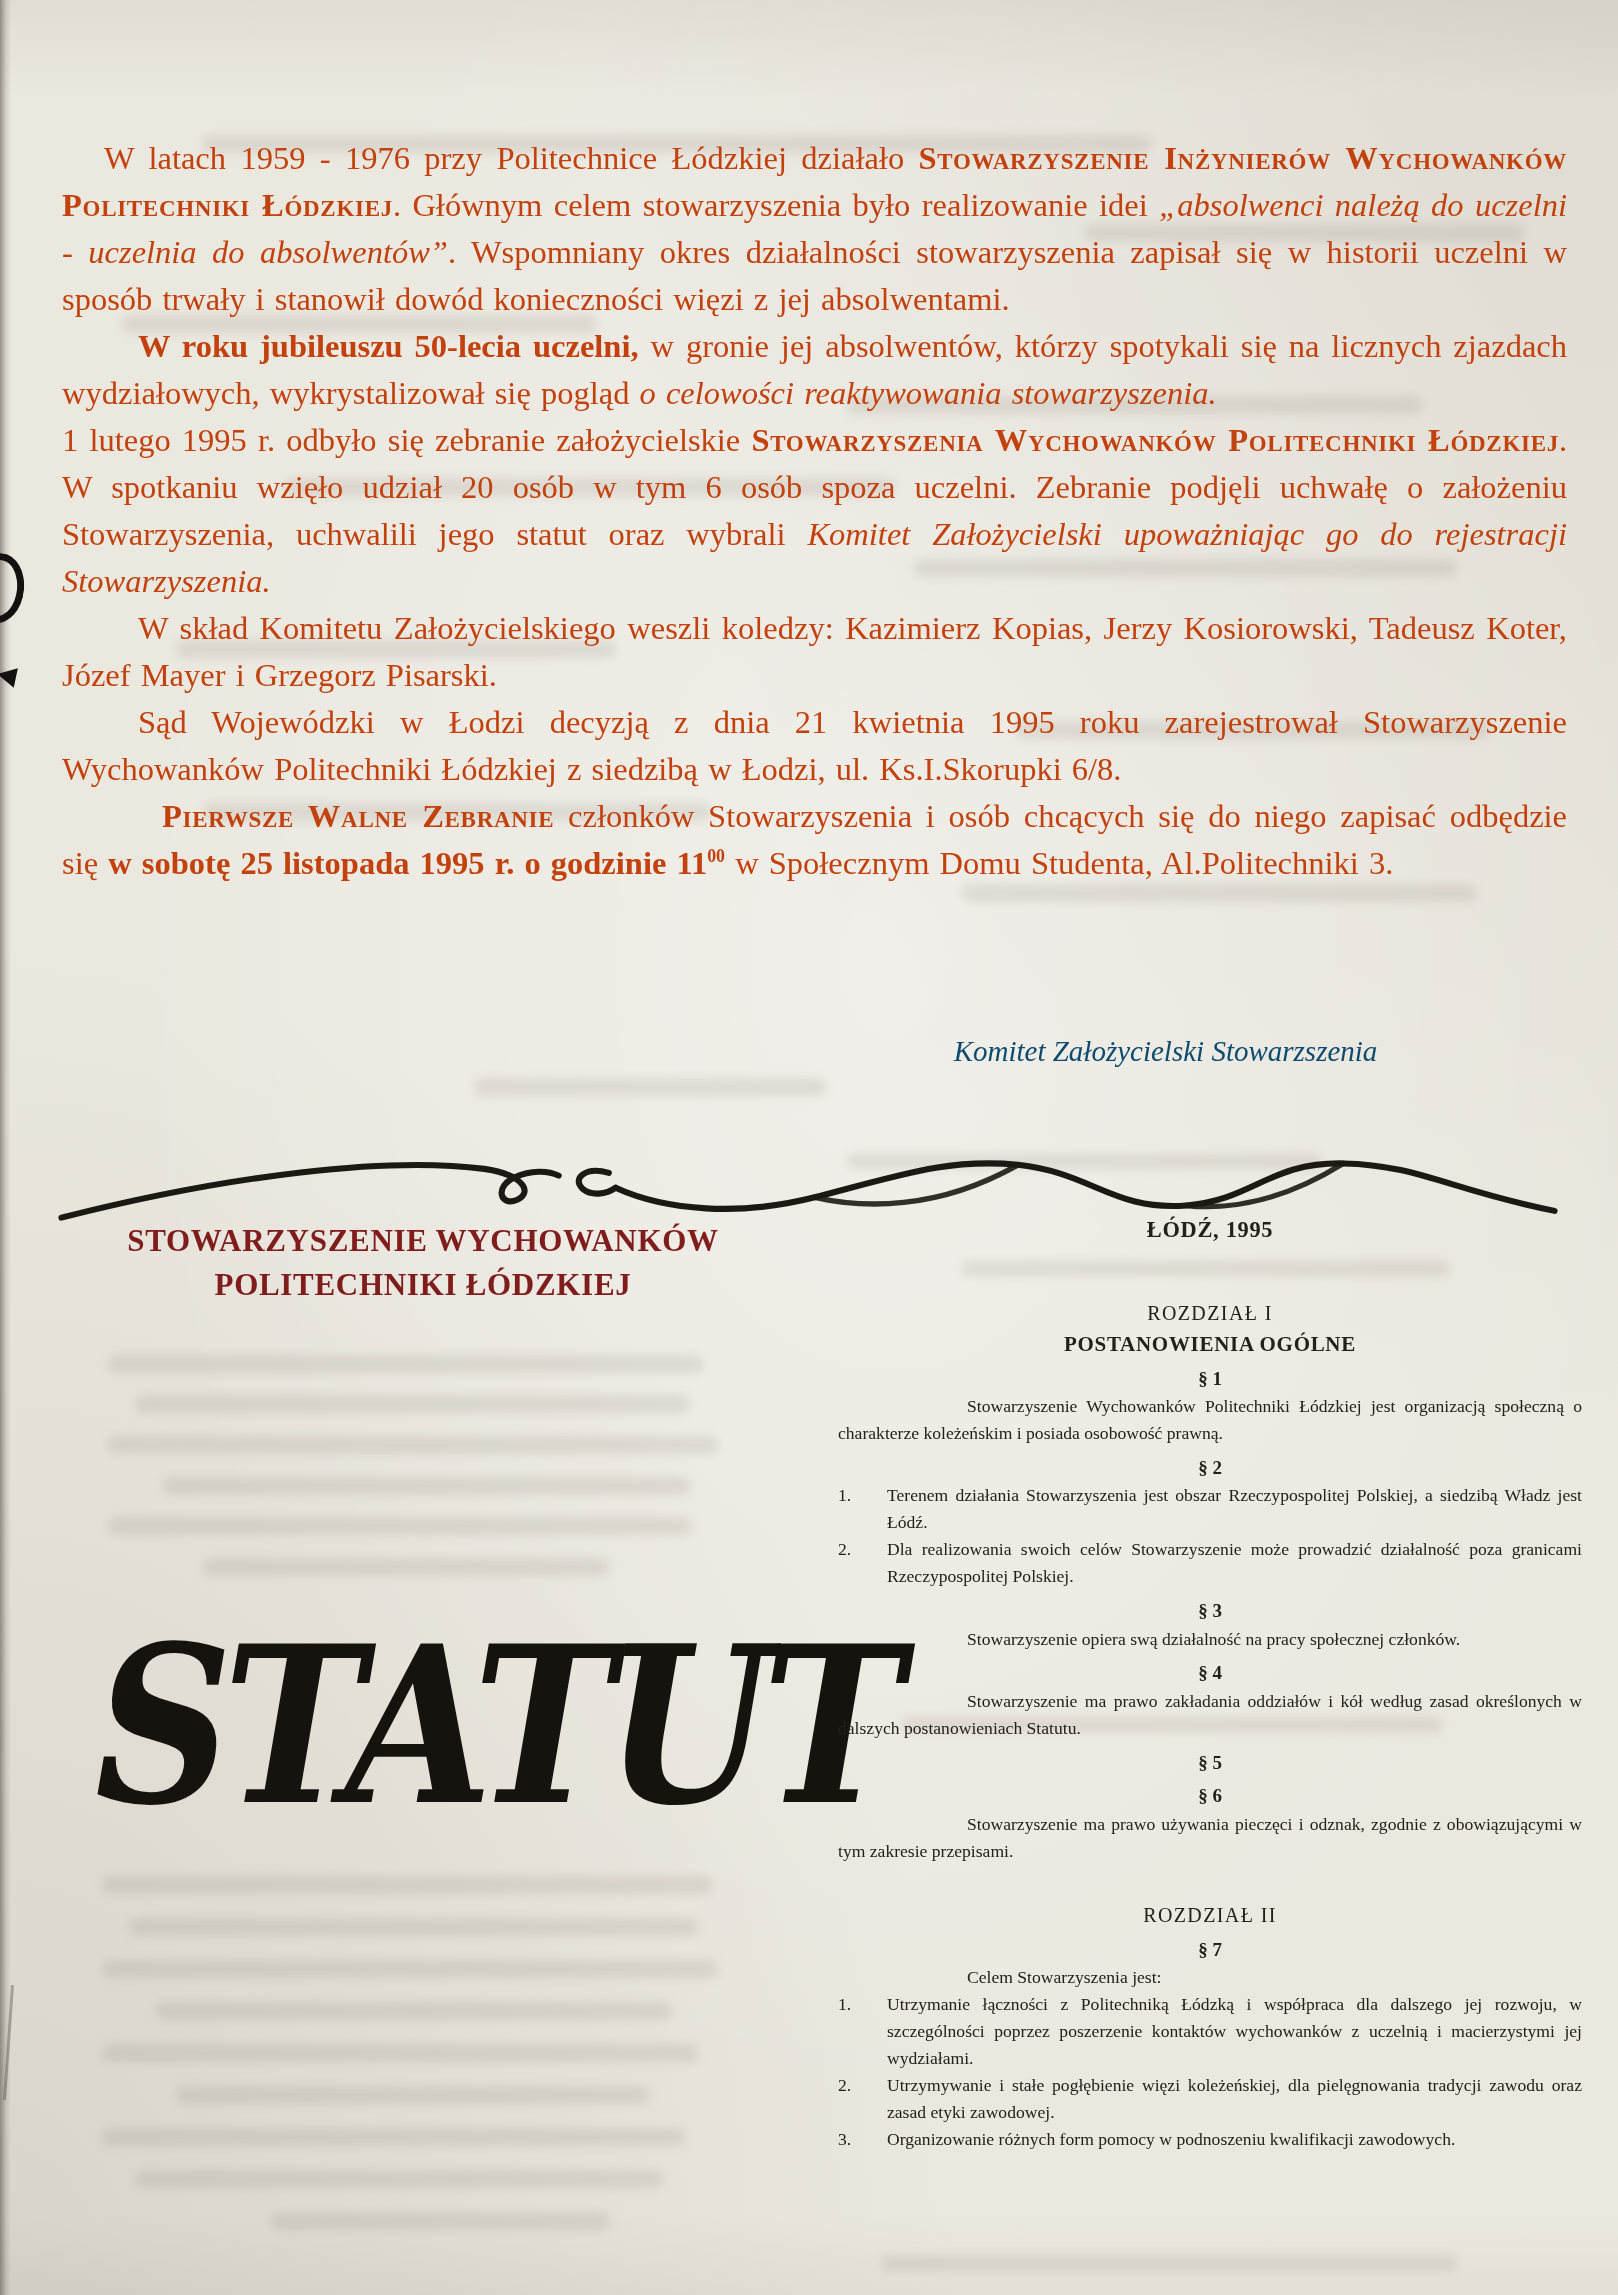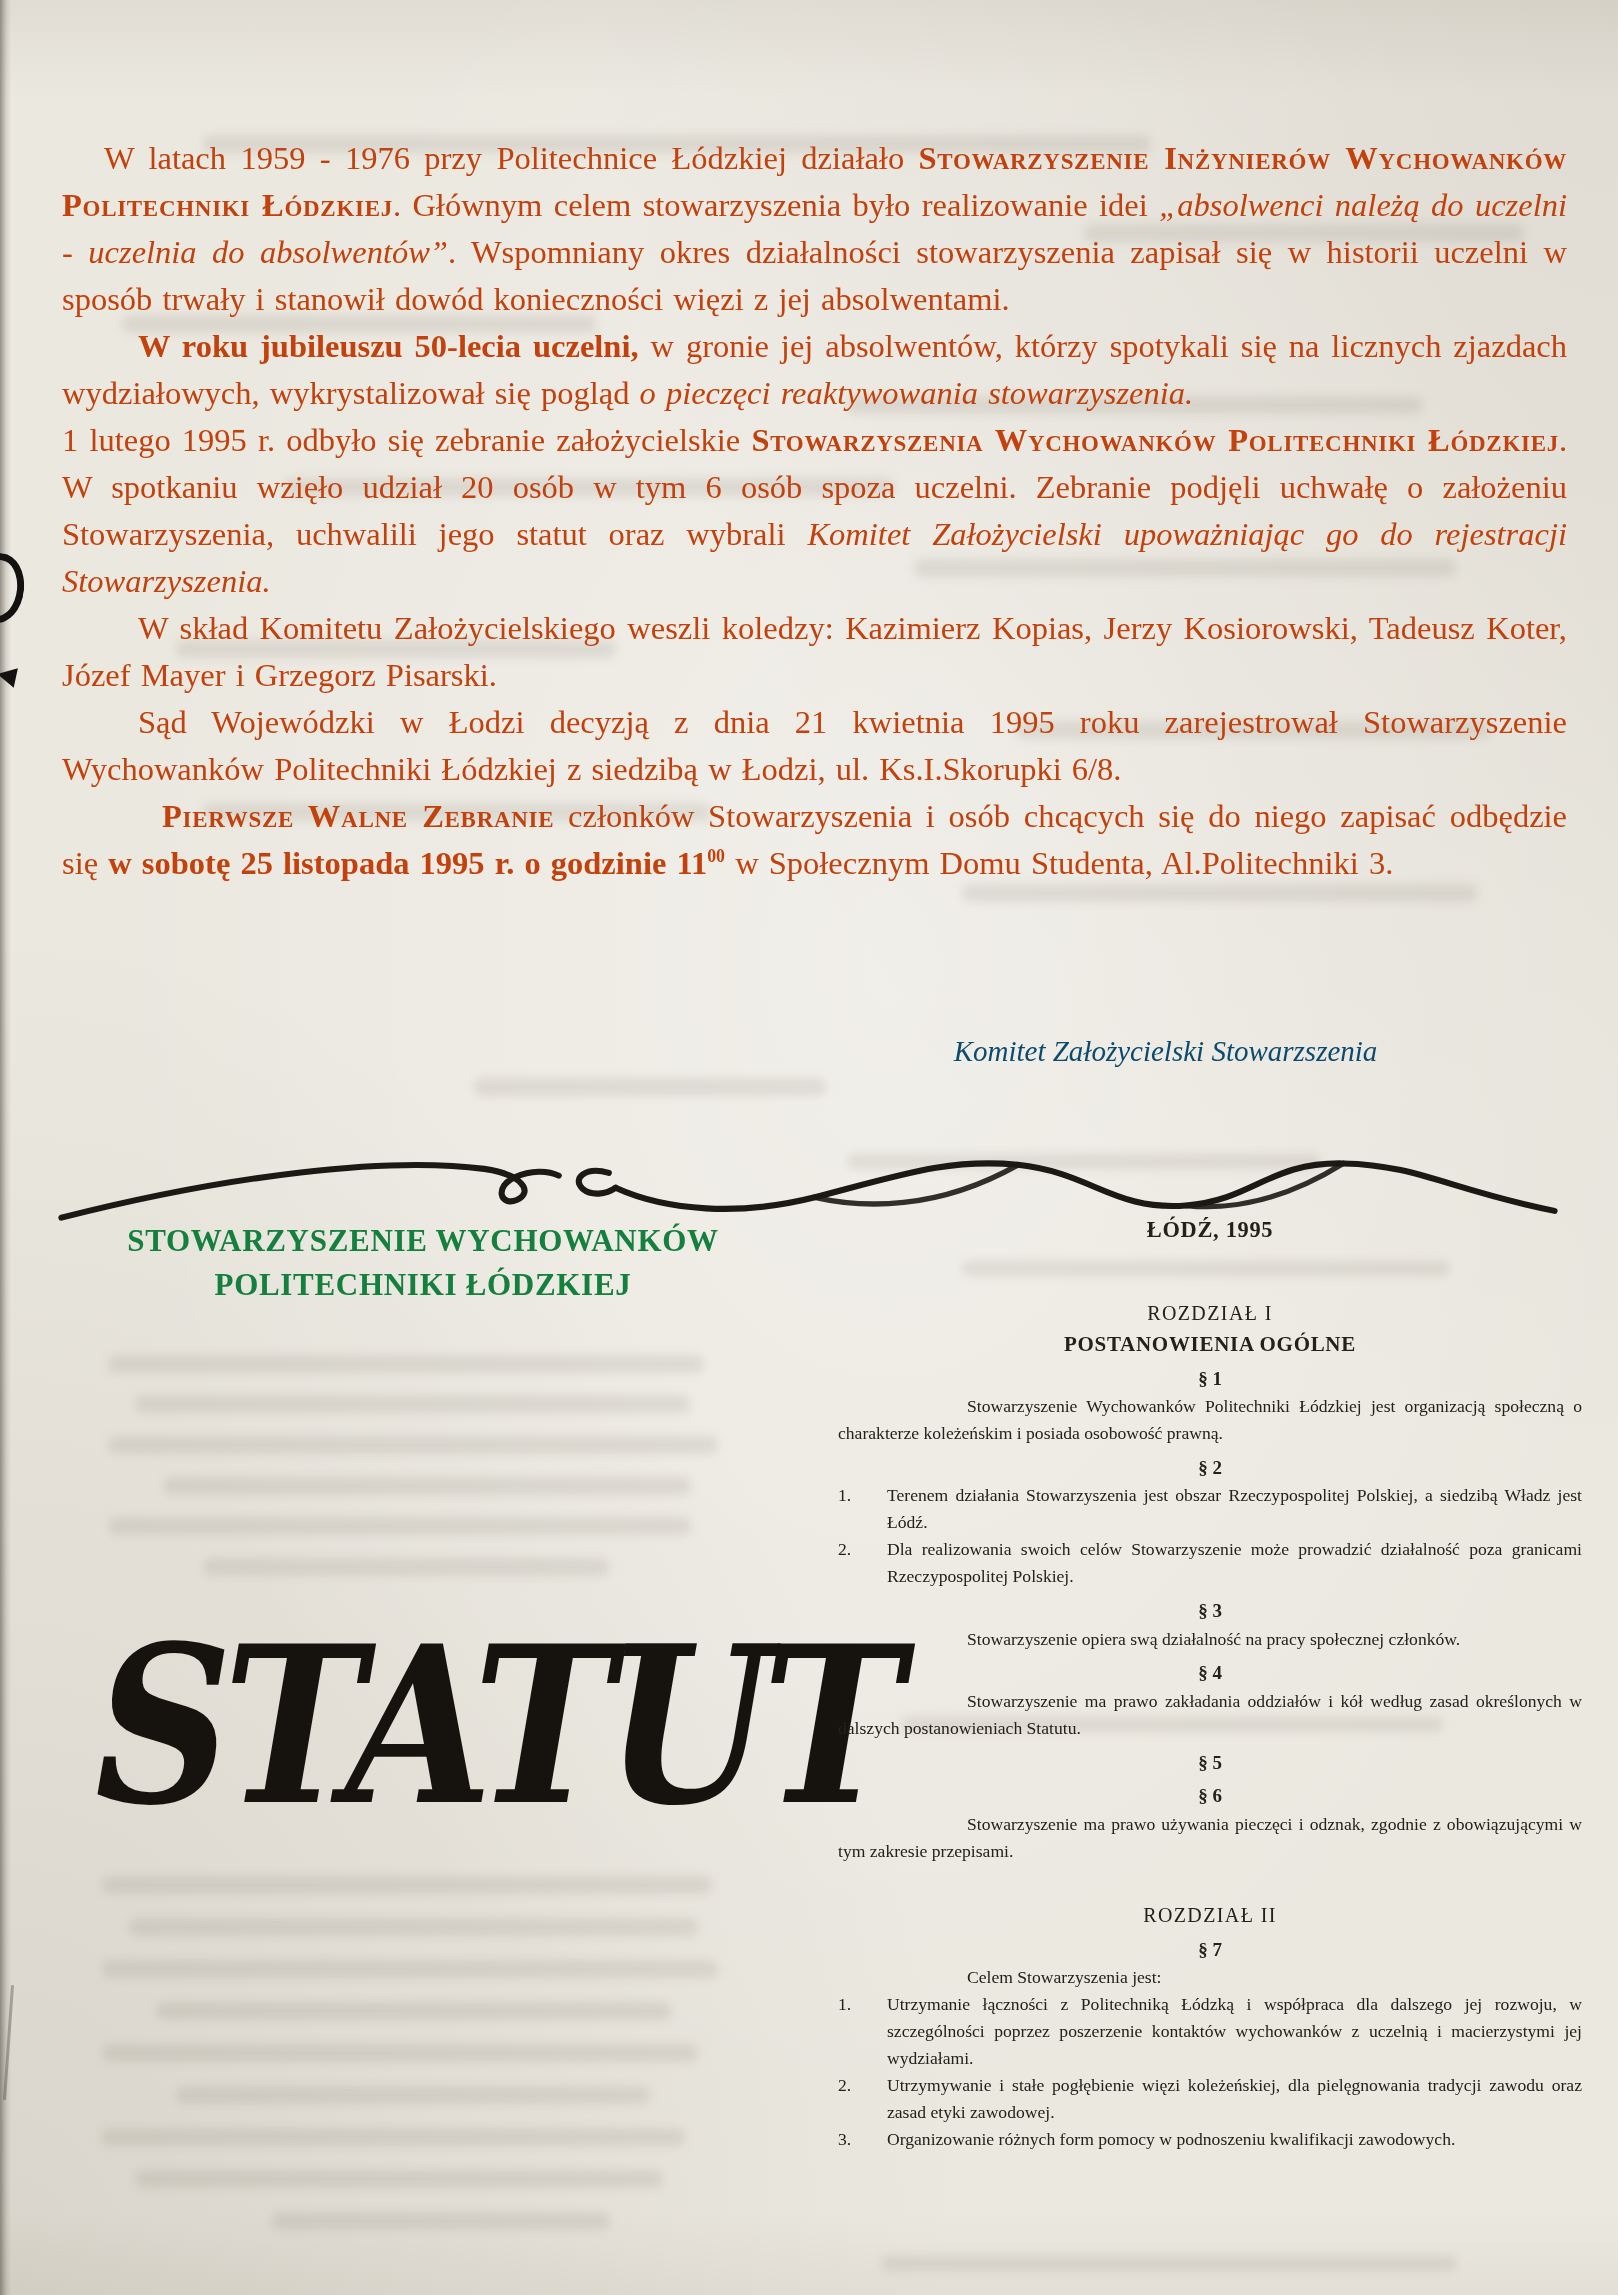--- a/index.html
+++ b/index.html
@@ -67,21 +67,21 @@
     position:absolute;top:1035px;left:908px;width:515px;
     font-size:29px;font-style:italic;text-align:center;color:#0c4a6e;
   }
 
   .divider{position:absolute;top:1116px;left:56px;width:1504px;height:122px;}
 
   
   .left-heading{
     position:absolute;top:1219px;left:81px;width:684px;
     font-size:31px;font-weight:bold;line-height:44px;
-    text-align:center;letter-spacing:0.7px;color:#15803d;margin:0;
+    text-align:center;letter-spacing:0.7px;color:#7f1d1d;margin:0;
   }
   .statut{
     position:absolute;top:1624px;left:95px;width:684px;
     font-family:"DejaVu Serif","Liberation Serif",serif;
     font-size:202px;line-height:1.0;font-weight:bold;font-style:italic;
     letter-spacing:-9.5px;color:#16120d;white-space:nowrap;
     transform:scale(0.94,1.08);transform-origin:left center;
   }
 
   
@@ -140,21 +140,21 @@
     <div class="ghost" style="left:881px;top:2256px;width:576px;height:15px;"></div>
   </div>
 
   <div class="edge-left"></div>
   <div class="ink-paren"></div>
   <div class="ink-arrow"></div>
   <div class="ink-scratch"></div>
 
   <div class="intro">
     <p class="p1"><span>W latach 1959 - 1976 przy Politechnice Łódzkiej działało </span><span class="sc">Stowarzyszenie Inżynierów Wychowanków Politechniki Łódzkiej</span><span>. Głównym celem stowarzyszenia było realizowanie idei </span><span class="it">„absolwenci należą do uczelni - uczelnia do absolwentów”</span><span>. Wspomniany okres działalności stowarzyszenia zapisał się w historii uczelni w sposób trwały i stanowił dowód konieczności więzi z jej absolwentami.</span></p>
-    <p class="p2"><span class="b">W roku jubileuszu 50-lecia uczelni,</span><span> w gronie jej absolwentów, którzy spotykali się na licznych zjazdach wydziałowych, wykrystalizował się pogląd </span><span class="it">o pieczęci reaktywowania stowarzyszenia.</span></p>
+    <p class="p2"><span class="b">W roku jubileuszu 50-lecia uczelni,</span><span> w gronie jej absolwentów, którzy spotykali się na licznych zjazdach wydziałowych, wykrystalizował się pogląd </span><span class="it">o celowości reaktywowania stowarzyszenia.</span></p>
     <p class="p3"><span>1 lutego 1995 r. odbyło się zebranie założycielskie </span><span class="sc">Stowarzyszenia Wychowanków Politechniki Łódzkiej</span><span>. W spotkaniu wzięło udział 20 osób w tym 6 osób spoza uczelni. Zebranie podjęli uchwałę o założeniu Stowarzyszenia, uchwalili jego statut oraz wybrali </span><span class="it">Komitet Założycielski upoważniając go do rejestracji Stowarzyszenia.</span></p>
     <p class="p4"><span>W skład Komitetu Założycielskiego weszli koledzy: Kazimierz Kopias, Jerzy Kosiorowski, Tadeusz Koter, Józef Mayer i Grzegorz Pisarski.</span></p>
     <p class="p5"><span>Sąd Wojewódzki w Łodzi decyzją z dnia 21 kwietnia 1995 roku zarejestrował Stowarzyszenie Wychowanków Politechniki Łódzkiej z siedzibą w Łodzi, ul. Ks.I.Skorupki 6/8.</span></p>
     <p class="p6"><span class="sc">Pierwsze Walne Zebranie</span><span> członków Stowarzyszenia i osób chcących się do niego zapisać odbędzie się </span><span class="b">w sobotę 25 listopada 1995 r. o godzinie 11</span><sup class="b">00</sup><span> w Społecznym Domu Studenta, Al.Politechniki 3.</span></p>
   </div>
 
   <div class="signature">Komitet Założycielski Stowarzszenia</div>
 
   <svg class="divider" viewBox="0 0 2220 180" fill="none">
     <path d="M 8 150

